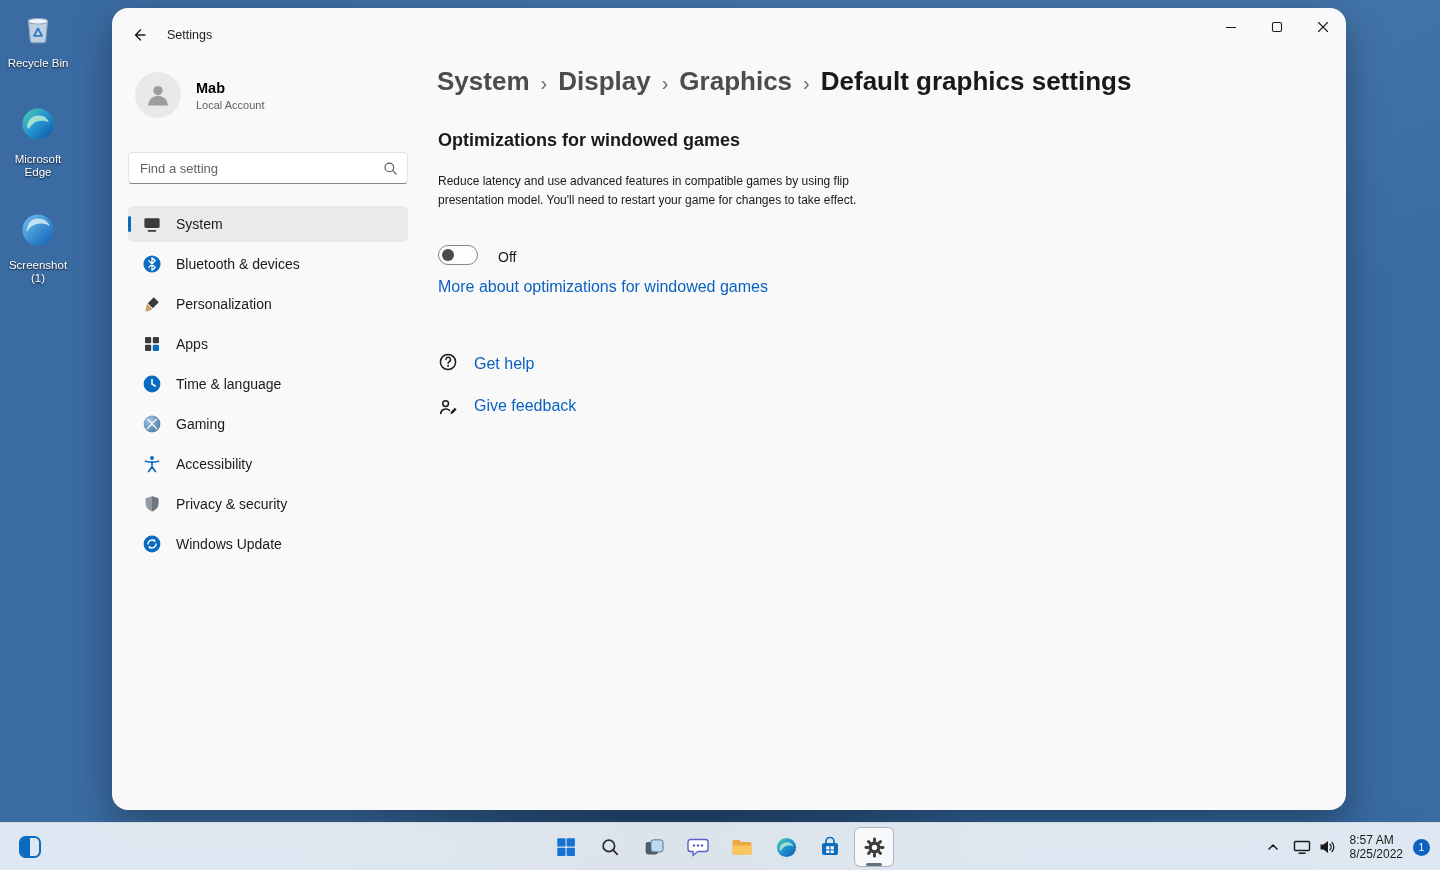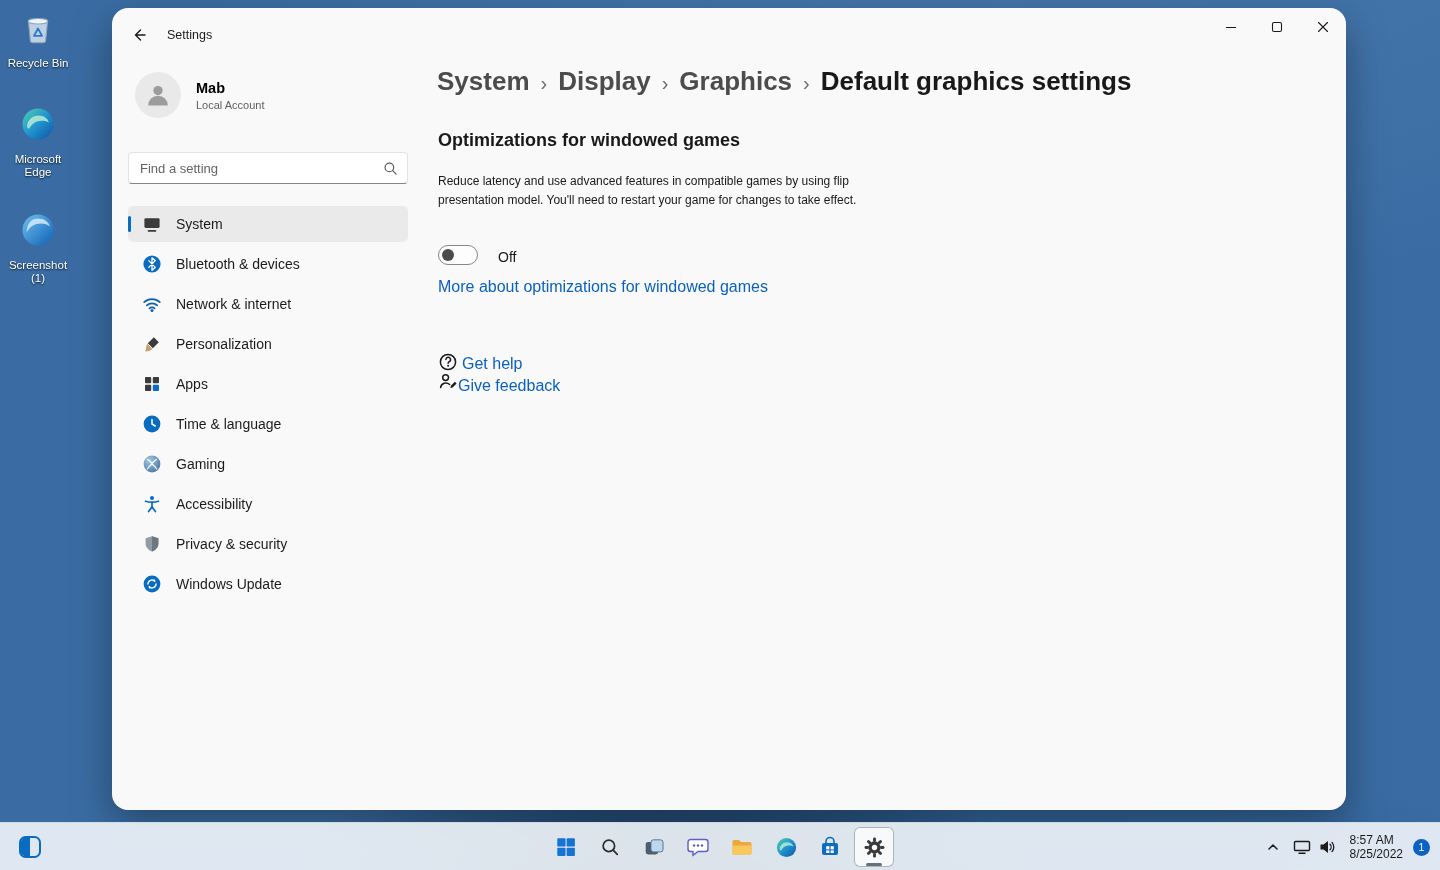--- a/index.html
+++ b/index.html
@@ -61,22 +61,22 @@
   .section-heading{position:absolute;left:326px;top:122px;font-size:18px;font-weight:700;color:#191919}
   .description{position:absolute;left:326px;top:164px;width:430px;font-size:12px;line-height:18.5px;color:#191919}
 
   .toggle-row{position:absolute;left:326px;top:237px;display:flex;align-items:flex-end;gap:20px}
   .toggle{position:relative;width:40px;height:20px;border:1px solid #868686;border-radius:10px;background:#fdfdfd;cursor:pointer}
   .toggle-knob{position:absolute;left:3px;top:3px;width:12px;height:12px;border-radius:50%;background:#4b4b4b}
   .toggle-label{font-size:14px;color:#191919}
 
   .link{font-size:16px;color:#0b61c0;cursor:pointer;text-decoration:none}
   .more-link{position:absolute;left:326px;top:270px}
-  .help-row{position:absolute;left:326px;top:344px;display:flex;align-items:center;gap:4px}
-  .feedback-row{position:absolute;left:326px;top:363px;display:flex;align-items:flex-end;}
+  .help-row{position:absolute;left:326px;top:344px;display:flex;align-items:center;gap:16px}
+  .feedback-row{position:absolute;left:326px;top:389px;display:flex;align-items:flex-start;gap:16px}
 
   
   .taskbar{position:absolute;left:0;right:0;bottom:0;height:48px;background:rgba(242,246,251,.9);
     border-top:1px solid rgba(0,0,0,.05)}
   .tb-btn{width:40px;height:40px;border:none;background:transparent;border-radius:6px;display:grid;place-items:center;cursor:pointer}
   .widgets-button{position:absolute;left:10px;top:4px}
   .taskbar-center{position:absolute;left:50%;top:4px;transform:translateX(-50%);display:flex;gap:4px}
   .tb-btn.active{background:rgba(255,255,255,.75);box-shadow:inset 0 0 0 1px #aab4bf}
   .tb-btn.active::after{content:"";position:absolute;width:16px;height:3px;border-radius:2px;background:#66707c;
     bottom:1px;left:50%;transform:translateX(-50%)}
@@ -200,31 +200,20 @@
       <div class="nav-item">
         <span class="nav-icon">
           <svg width="20" height="20" viewBox="0 0 20 20">
             <circle cx="10" cy="10" r="8.6" fill="#0a6cc0"></circle>
             <path d="M6.8 6.6l6.4 6.8-3.2 2.8V3.8l3.2 2.8-6.4 6.8" fill="none" stroke="#fff" stroke-width="1.3" stroke-linejoin="round" stroke-linecap="round"></path>
           </svg>
         </span>
         <span>Bluetooth &amp; devices</span>
       </div>
 
-      <div class="nav-item">
-        <span class="nav-icon">
-          <svg width="20" height="20" viewBox="0 0 20 20">
-            <path d="M2.2 8.2a11.4 11.4 0 0 1 15.6 0" fill="none" stroke="#0f62ad" stroke-width="1.7" stroke-linecap="round"></path>
-            <path d="M4.8 11.4a7.6 7.6 0 0 1 10.4 0" fill="none" stroke="#0f62ad" stroke-width="1.7" stroke-linecap="round"></path>
-            <path d="M7.4 14.4a4 4 0 0 1 5.2 0" fill="none" stroke="#0f62ad" stroke-width="1.7" stroke-linecap="round"></path>
-            <circle cx="10" cy="16.6" r="1.5" fill="#0f62ad"></circle>
-          </svg>
-        </span>
-        <span>Network &amp; internet</span>
-      </div>
 
       <div class="nav-item">
         <span class="nav-icon">
           <svg width="20" height="20" viewBox="0 0 20 20">
             <path d="M11.8 3.2l5 5-6 6-5-5z" fill="#3b3b3b"></path>
             <path d="M5.2 9.8l5 5c-1.2 1.8-3.6 2.8-7 2.8.9-2.8.8-5.8 2-7.8z" fill="#c7a06b"></path>
           </svg>
         </span>
         <span>Personalization</span>
       </div>

